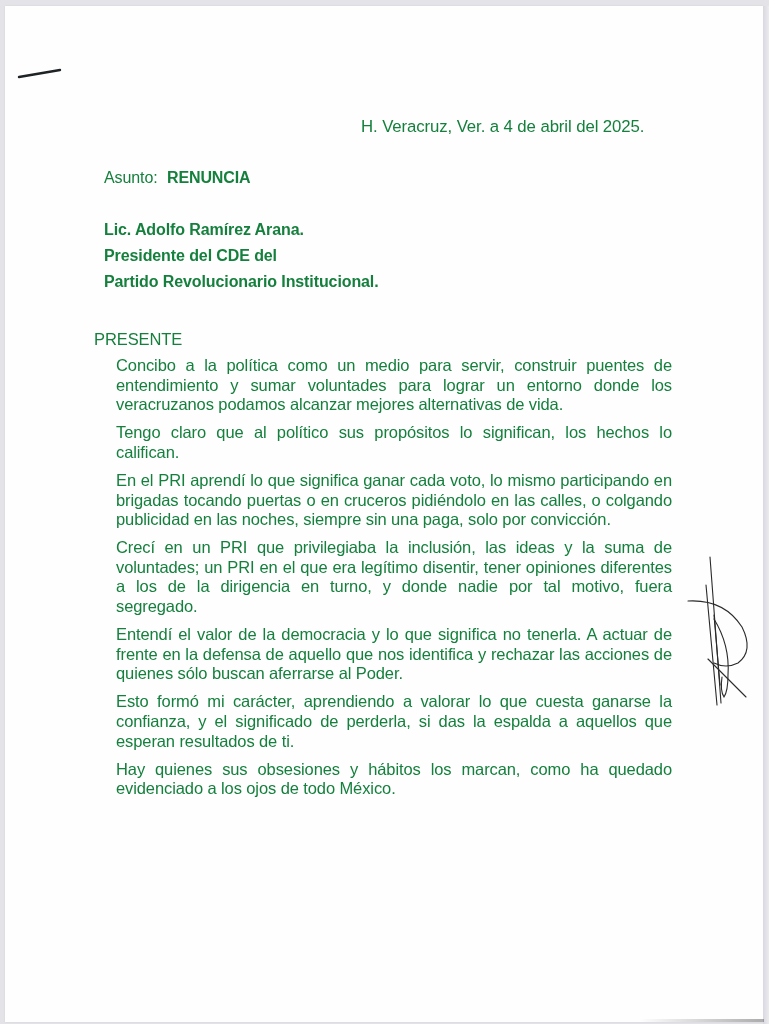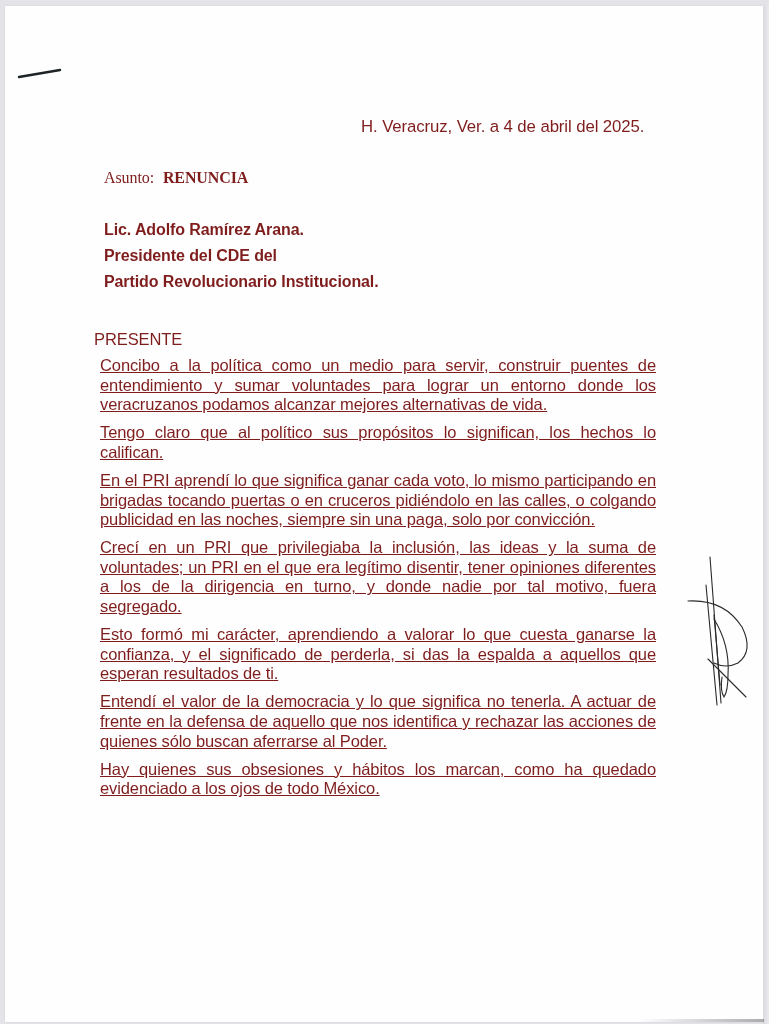--- a/index.html
+++ b/index.html
@@ -41,37 +41,36 @@
     }
     .pen-mark {
       position: absolute;
       left: 17px;
       top: 68px;
       width: 45px;
       height: 12px;
     }
     .text {
       position: absolute;
-      color: #7f1d1d;
+      color: #15803d;
       font-size: 16.6px;
       line-height: 19.5px;
       letter-spacing: -0.1px;
     }
     .date {
       left: 361px;
       top: 117px;
       white-space: nowrap;
       font-size: 16.8px;
     }
     .subject {
       left: 104px;
       top: 168px;
       white-space: nowrap;
       font-size: 16px;
-      font-family: Liberation Serif, serif;
     }
     .subject .subject-value {
       font-weight: bold;
       margin-left: 5px;
     }
     .recipient {
       left: 104px;
       top: 220px;
       font-weight: bold;
       font-size: 16px;
@@ -81,24 +80,23 @@
       height: 26px;
       line-height: 19px;
     }
     .salutation {
       left: 94px;
       top: 330px;
       font-size: 16.5px;
       white-space: nowrap;
     }
     .body {
-      left: 100px;
+      left: 116px;
       top: 356px;
       width: 556px;
-      text-decoration: underline;
     }
     .body p {
       margin: 0 0 8.5px 0;
       text-align: justify;
       text-align-last: left;
       font-size: 16.5px;
       line-height: 19.6px;
     }
     .signature {
       position: absolute;
@@ -132,22 +130,22 @@
   <div>Partido Revolucionario Institucional.</div>
 </div>
 
 <div class="text salutation">PRESENTE</div>
 
 <div class="text body">
   <p>Concibo a la política como un medio para servir, construir puentes de entendimiento y sumar voluntades para lograr un entorno donde los veracruzanos podamos alcanzar mejores alternativas de vida.</p>
   <p>Tengo claro que al político sus propósitos lo significan, los hechos lo califican.</p>
   <p>En el PRI aprendí lo que significa ganar cada voto, lo mismo participando en brigadas tocando puertas o en cruceros pidiéndolo en las calles, o colgando publicidad en las noches, siempre sin una paga, solo por convicción.</p>
   <p>Crecí en un PRI que privilegiaba la inclusión, las ideas y la suma de voluntades; un PRI en el que era legítimo disentir, tener opiniones diferentes a los de la dirigencia en turno, y donde nadie por tal motivo, fuera segregado.</p>
+  <p>Entendí el valor de la democracia y lo que significa no tenerla.  A actuar de frente en la defensa de aquello que nos identifica y rechazar las acciones de quienes sólo buscan aferrarse al Poder.</p>
   <p>Esto formó mi carácter, aprendiendo a valorar lo que cuesta ganarse la confianza, y el significado de perderla, si das la espalda a aquellos que esperan resultados de ti.</p>
-  <p>Entendí el valor de la democracia y lo que significa no tenerla.  A actuar de frente en la defensa de aquello que nos identifica y rechazar las acciones de quienes sólo buscan aferrarse al Poder.</p>
   <p>Hay quienes sus obsesiones y hábitos los marcan, como ha quedado evidenciado a los ojos de todo México.</p>
 </div>
 
 <svg class="signature" viewBox="0 0 72 160">
   <g stroke="#2a2a2a" fill="none" stroke-linecap="round" stroke-width="1.1">
     <path d="M26 2 L 37 148"></path>
     <path d="M22 30 L 33 150"></path>
     <path d="M30 60 L 36 130"></path>
     <path d="M4 46 Q 40 44 58 72 Q 70 96 54 108 Q 42 114 30 108"></path>
     <path d="M30 64 Q 46 90 44 120 Q 44 136 40 142 Q 36 136 38 122"></path>

